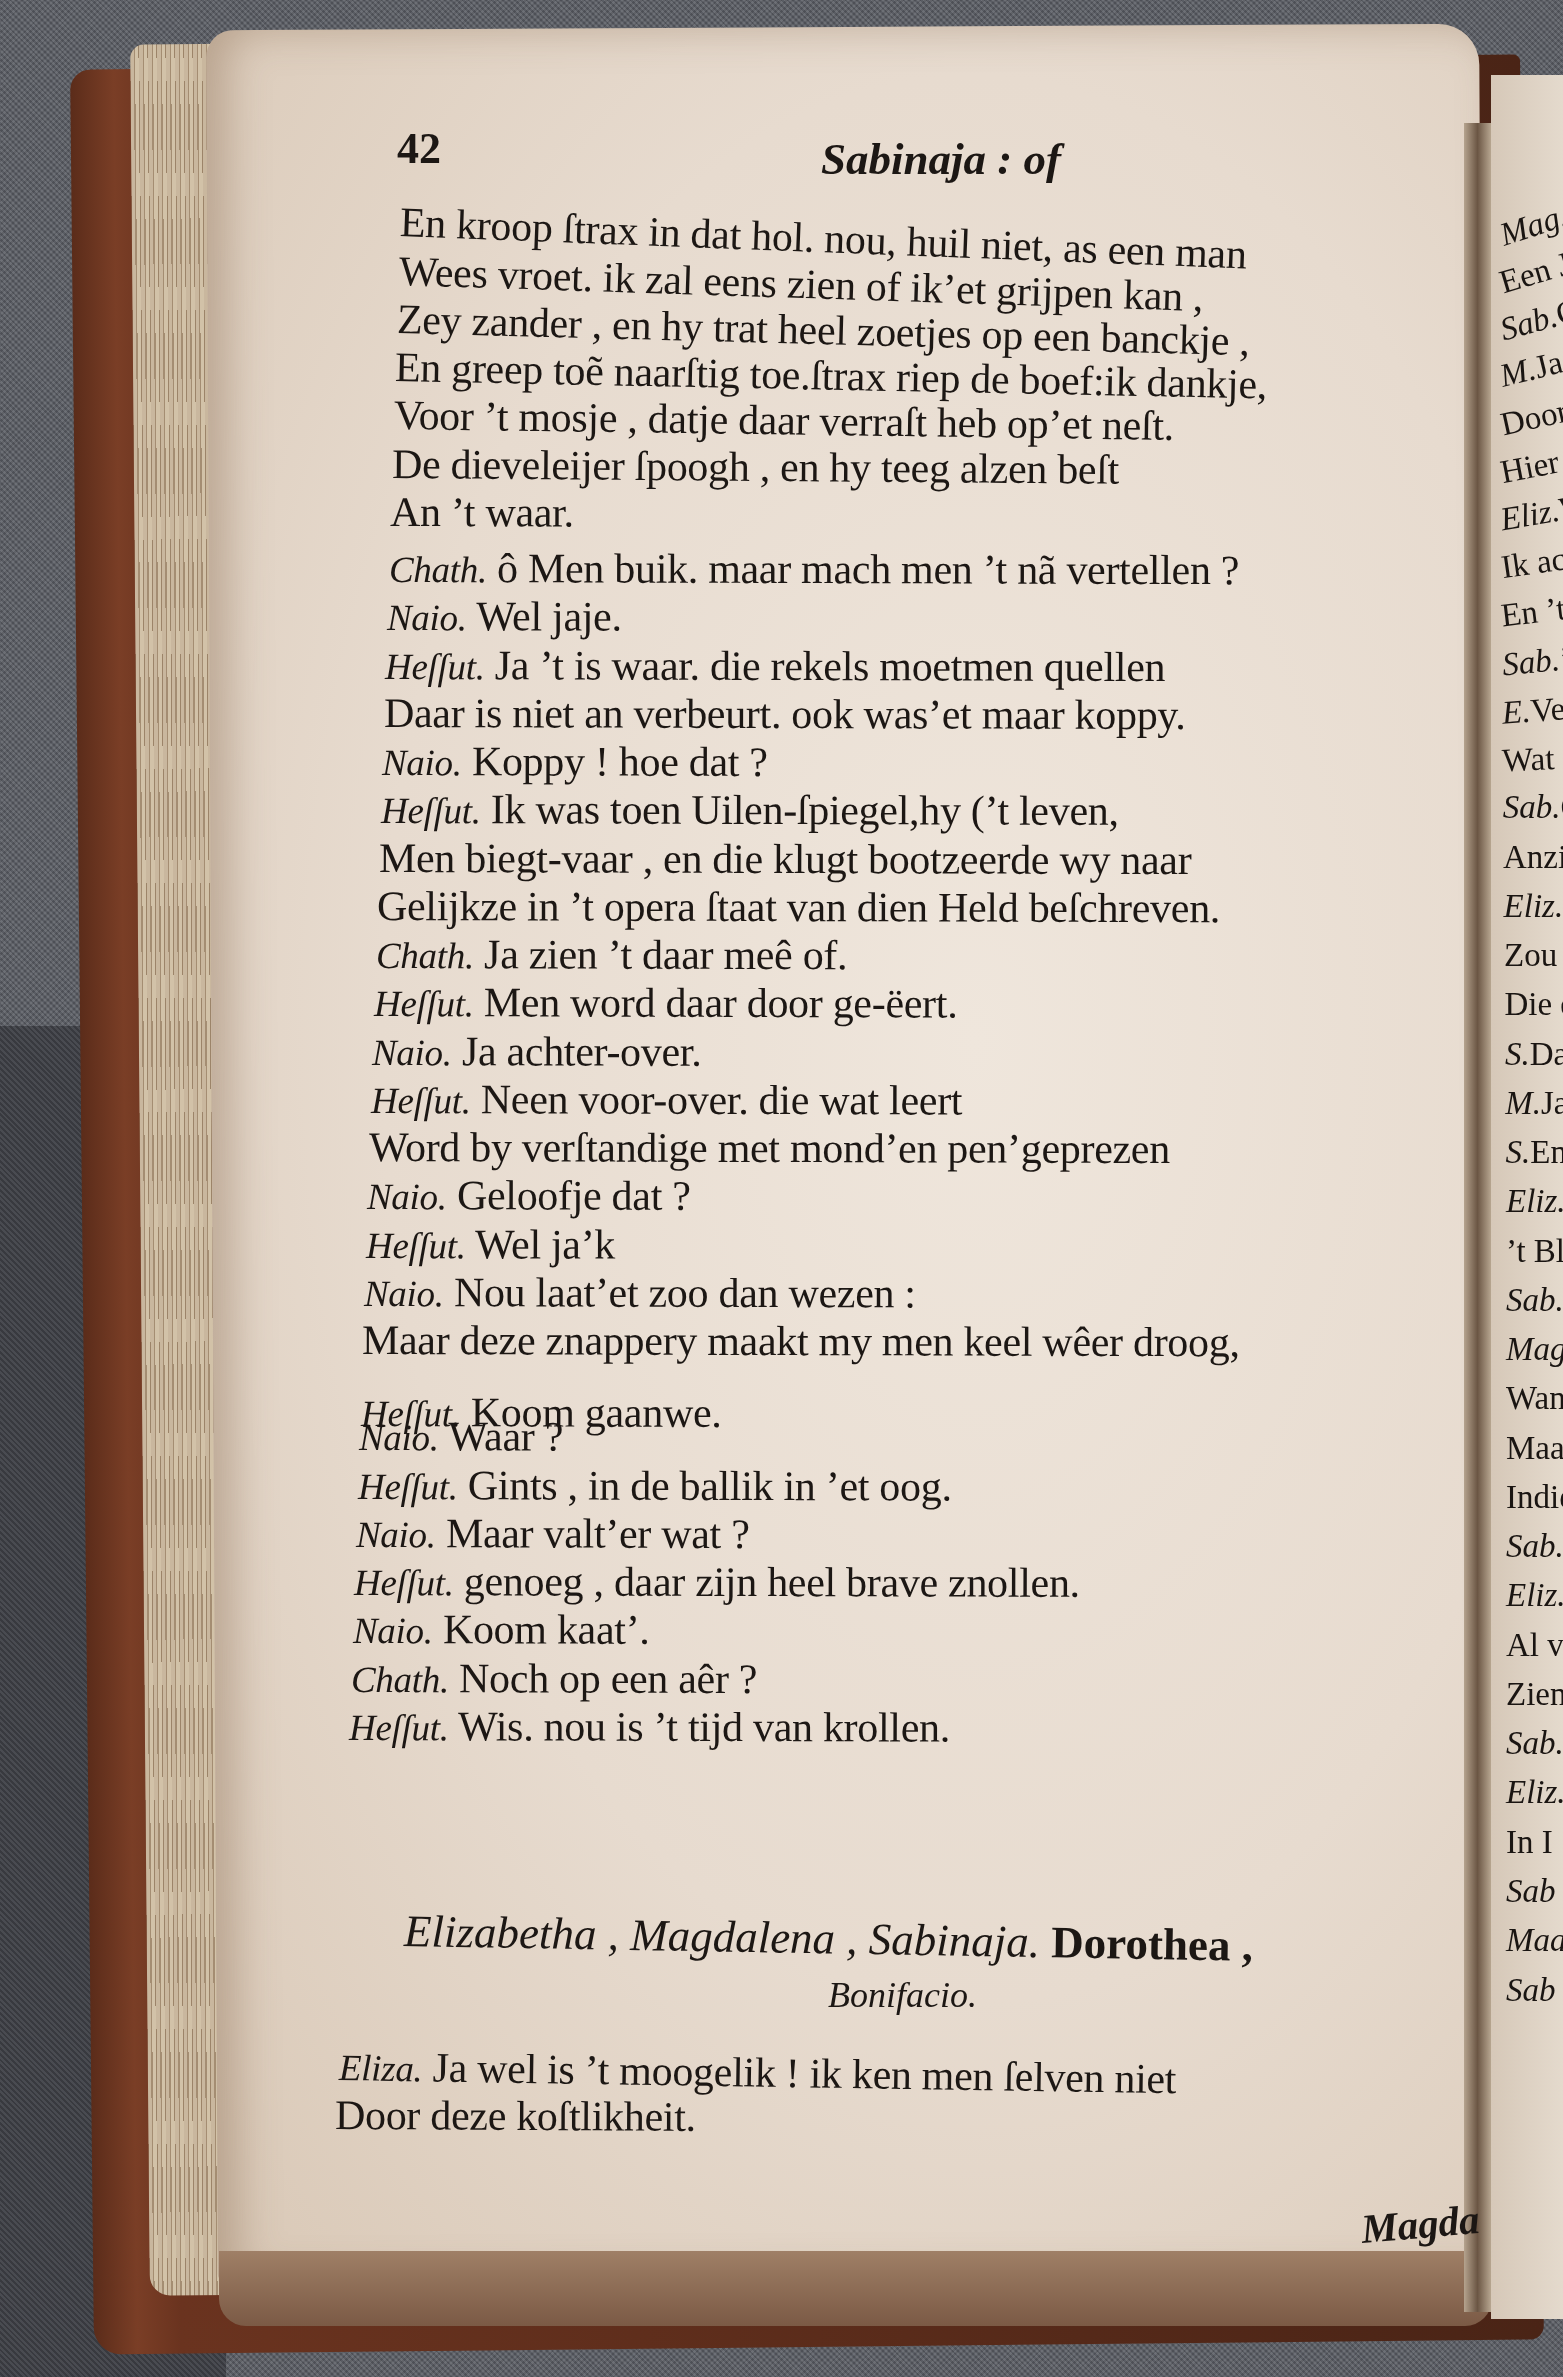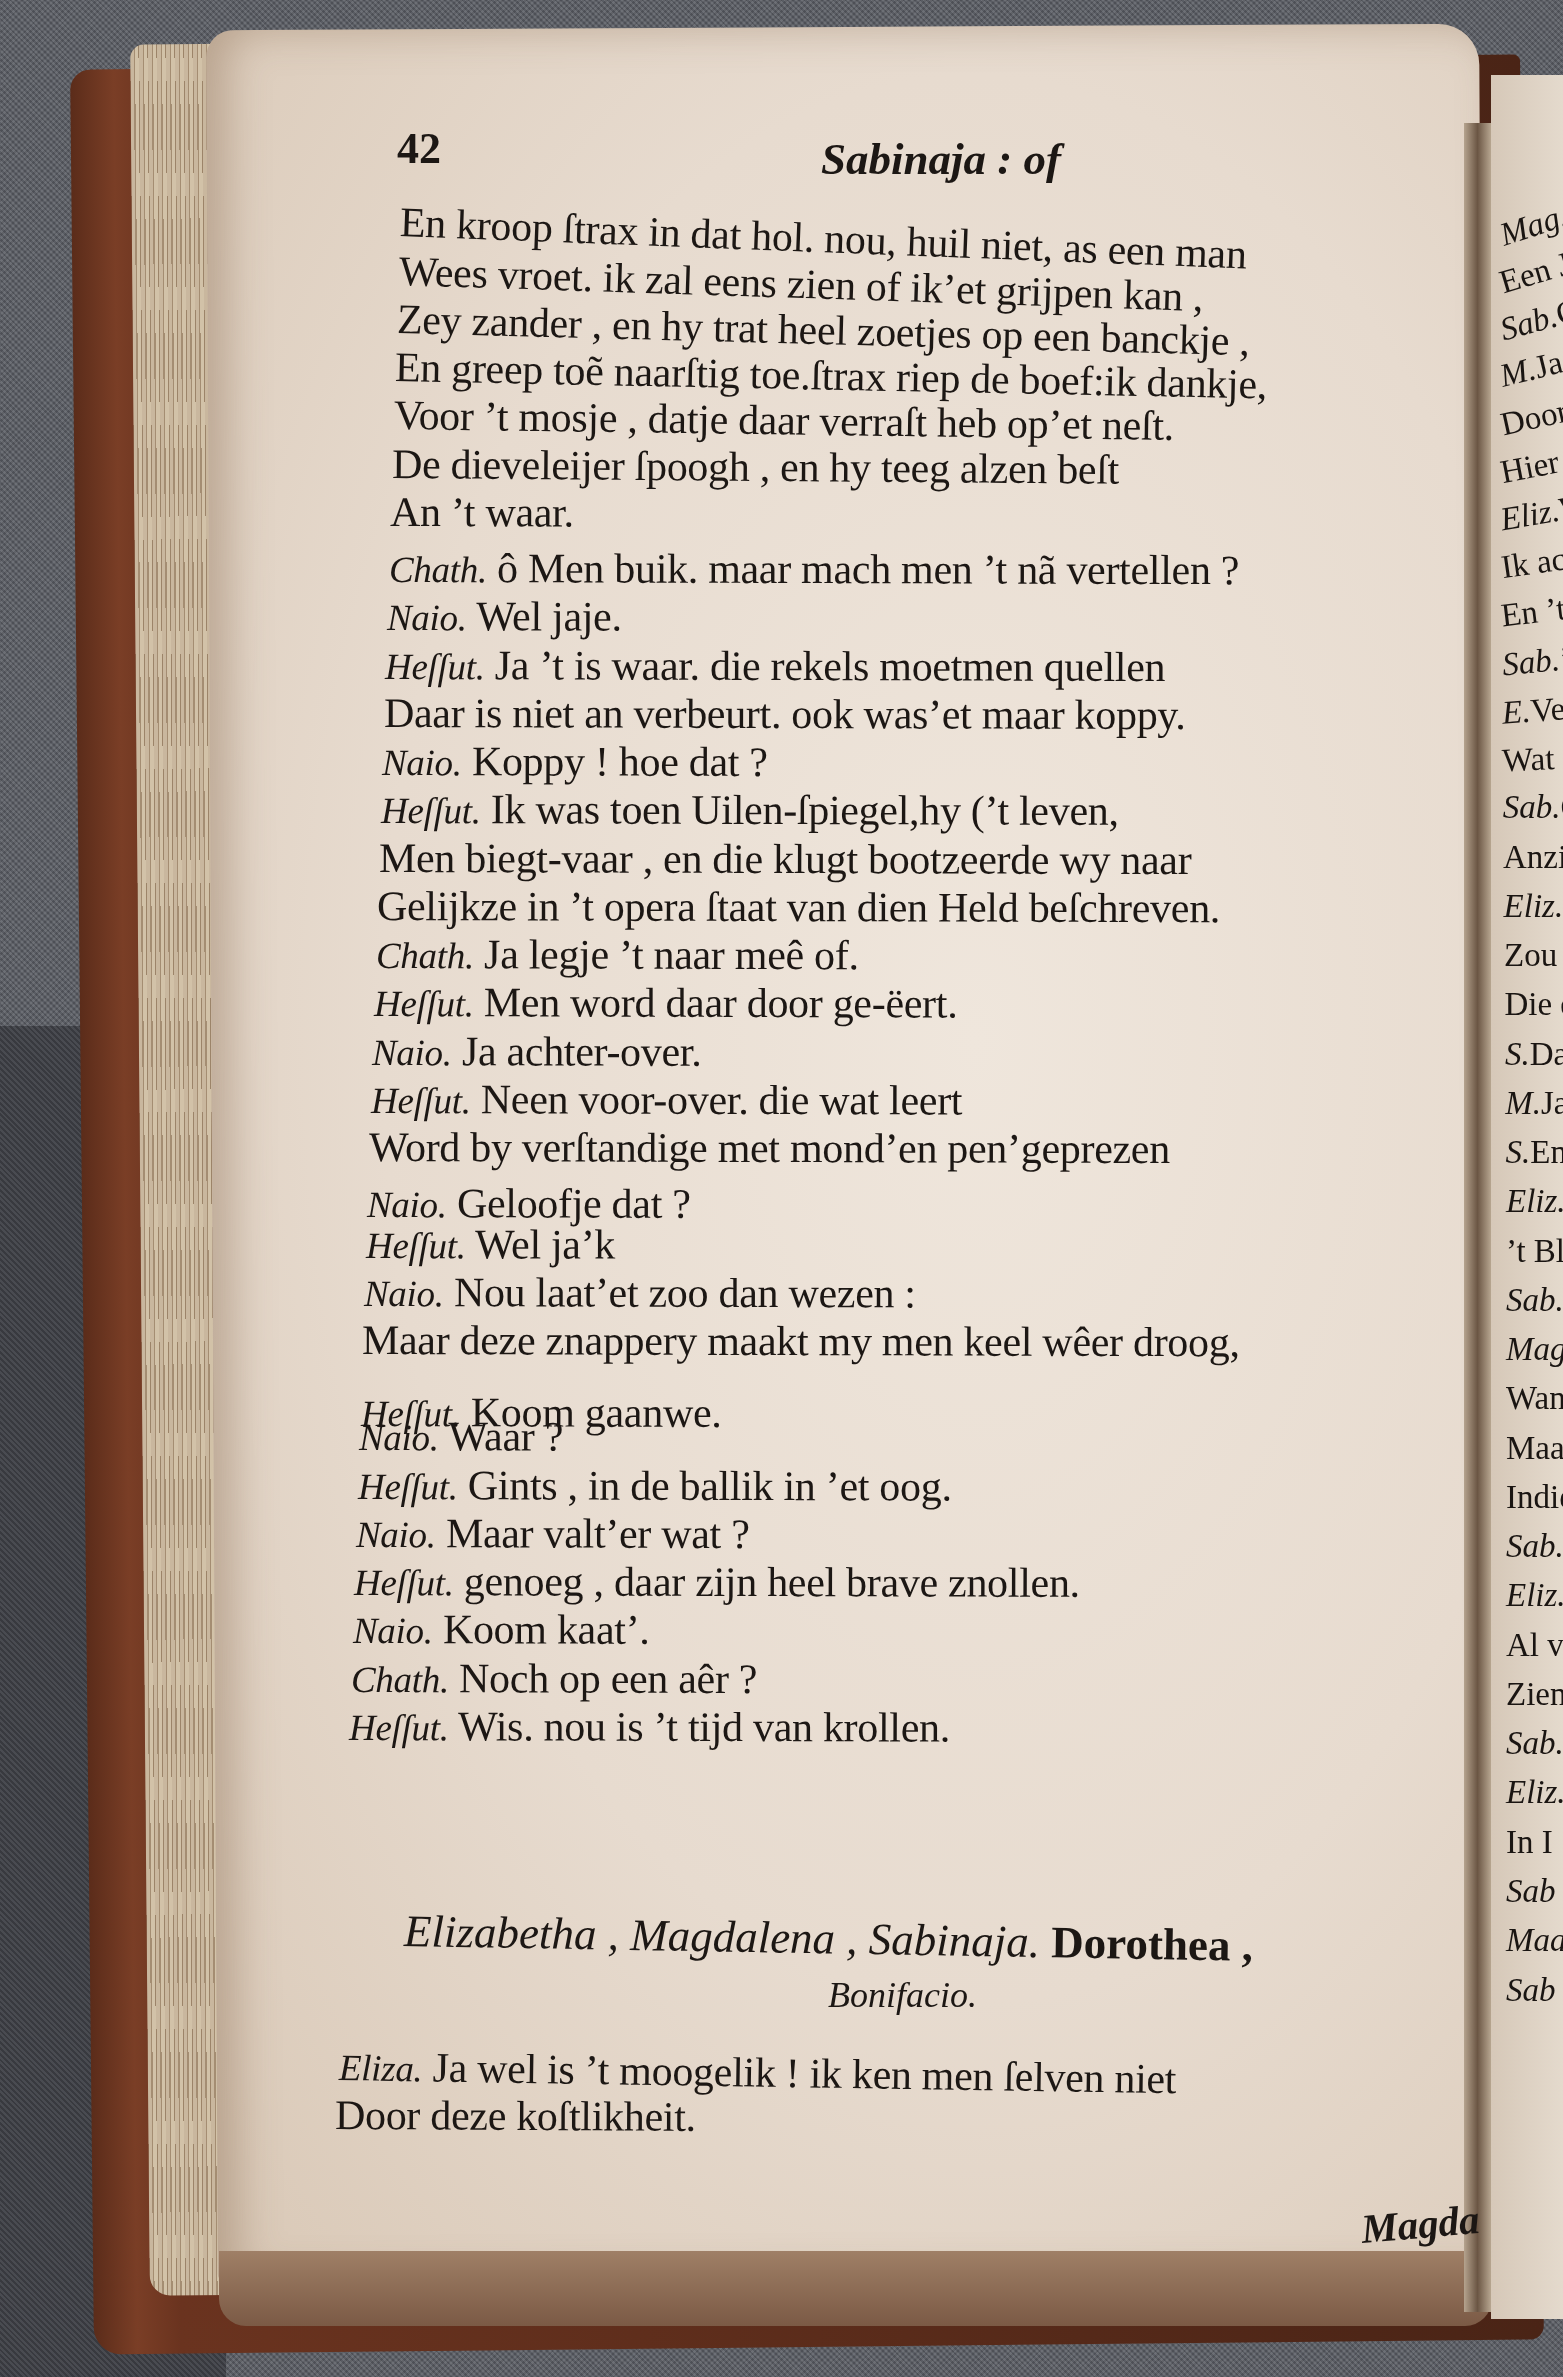--- a/index.html
+++ b/index.html
@@ -124,26 +124,26 @@
       <div class="line" style="top: 440px; left: 392px; transform: rotate(0.45deg);"><span>De dieveleijer ſpoogh , en hy teeg alzen beſt</span></div>
       <div class="line" style="top: 488px; left: 390px; transform: rotate(0.15deg);"><span>An ’t waar.</span></div>
       <div class="line" style="top: 544px; left: 389px; transform: rotate(0.15deg);"><span class="speaker">Chath.</span> <span>ô Men buik. maar mach men ’t nã vertellen ?</span></div>
       <div class="line" style="top: 592px; left: 387px; transform: rotate(0.15deg);"><span class="speaker">Naio.</span> <span>Wel jaje.</span></div>
       <div class="line" style="top: 641px; left: 385px; transform: rotate(0.15deg);"><span class="speaker">Heſſut.</span> <span>Ja ’t is waar. die rekels moetmen quellen</span></div>
       <div class="line" style="top: 689px; left: 384px; transform: rotate(0.15deg);"><span>Daar is niet an verbeurt. ook was’et maar koppy.</span></div>
       <div class="line" style="top: 737px; left: 382px; transform: rotate(0.15deg);"><span class="speaker">Naio.</span> <span>Koppy ! hoe dat ?</span></div>
       <div class="line" style="top: 785px; left: 381px; transform: rotate(0.15deg);"><span class="speaker">Heſſut.</span> <span>Ik was toen Uilen-ſpiegel,hy            (’t leven,</span></div>
       <div class="line" style="top: 834px; left: 379px; transform: rotate(0.15deg);"><span>Men biegt-vaar , en  die klugt  bootzeerde  wy  naar</span></div>
       <div class="line" style="top: 882px; left: 377px; transform: rotate(0.15deg);"><span>Gelijkze in ’t opera ſtaat van dien Held beſchreven.</span></div>
-      <div class="line" style="top: 930px; left: 376px; transform: rotate(0.15deg);"><span class="speaker">Chath.</span> <span>Ja legje ’t naar meê of.</span></div>
+      <div class="line" style="top: 930px; left: 376px; transform: rotate(0.15deg);"><span class="speaker">Chath.</span> <span>Ja zien ’t daar meê of.</span></div>
       <div class="line" style="top: 978px; left: 374px; transform: rotate(0.15deg);"><span class="speaker">Heſſut.</span> <span>Men word daar door ge-ëert.</span></div>
       <div class="line" style="top: 1027px; left: 372px; transform: rotate(0.15deg);"><span class="speaker">Naio.</span> <span>Ja  achter-over.</span></div>
       <div class="line" style="top: 1075px; left: 371px; transform: rotate(0.15deg);"><span class="speaker">Heſſut.</span> <span>Neen voor-over. die wat leert</span></div>
       <div class="line" style="top: 1123px; left: 369px; transform: rotate(0.15deg);"><span>Word by verſtandige met mond’en pen’geprezen</span></div>
-      <div class="line" style="top: 1171px; left: 367px; transform: rotate(0.15deg); margin-top: 8px;"><span class="speaker">Naio.</span> <span>Geloofje dat ?</span></div>
+      <div class="line" style="top: 1171px; left: 367px; transform: rotate(0.15deg);"><span class="speaker">Naio.</span> <span>Geloofje dat ?</span></div>
       <div class="line" style="top: 1220px; left: 366px; transform: rotate(0.15deg);"><span class="speaker">Heſſut.</span> <span>Wel ja’k</span></div>
       <div class="line" style="top: 1268px; left: 364px; transform: rotate(0.15deg);"><span class="speaker">Naio.</span> <span>Nou laat’et zoo dan wezen :</span></div>
       <div class="line" style="top: 1316px; left: 362px; transform: rotate(0.15deg);"><span>Maar deze znappery maakt my men keel wêer droog,</span></div>
       <div class="line" style="top: 1388px; left: 361px; transform: rotate(0.15deg);"><span class="speaker">Heſſut.</span> <span>Koom gaanwe.</span></div>
       <div class="line" style="top: 1412px; left: 359px; transform: rotate(0.15deg);"><span class="speaker">Naio.</span> <span>Waar ?</span></div>
       <div class="line" style="top: 1461px; left: 358px; transform: rotate(0.15deg);"><span class="speaker">Heſſut.</span> <span>Gints , in de ballik in ’et oog.</span></div>
       <div class="line" style="top: 1509px; left: 356px; transform: rotate(0.15deg);"><span class="speaker">Naio.</span> <span>Maar valt’er wat ?</span></div>
       <div class="line" style="top: 1557px; left: 354px; transform: rotate(0.15deg);"><span class="speaker">Heſſut.</span> <span>genoeg , daar zijn heel  brave znollen.</span></div>
       <div class="line" style="top: 1605px; left: 353px; transform: rotate(0.15deg);"><span class="speaker">Naio.</span> <span>Koom kaat’.</span></div>
       <div class="line" style="top: 1654px; left: 351px; transform: rotate(0.15deg);"><span class="speaker">Chath.</span> <span>Noch op een aêr ?</span></div>

